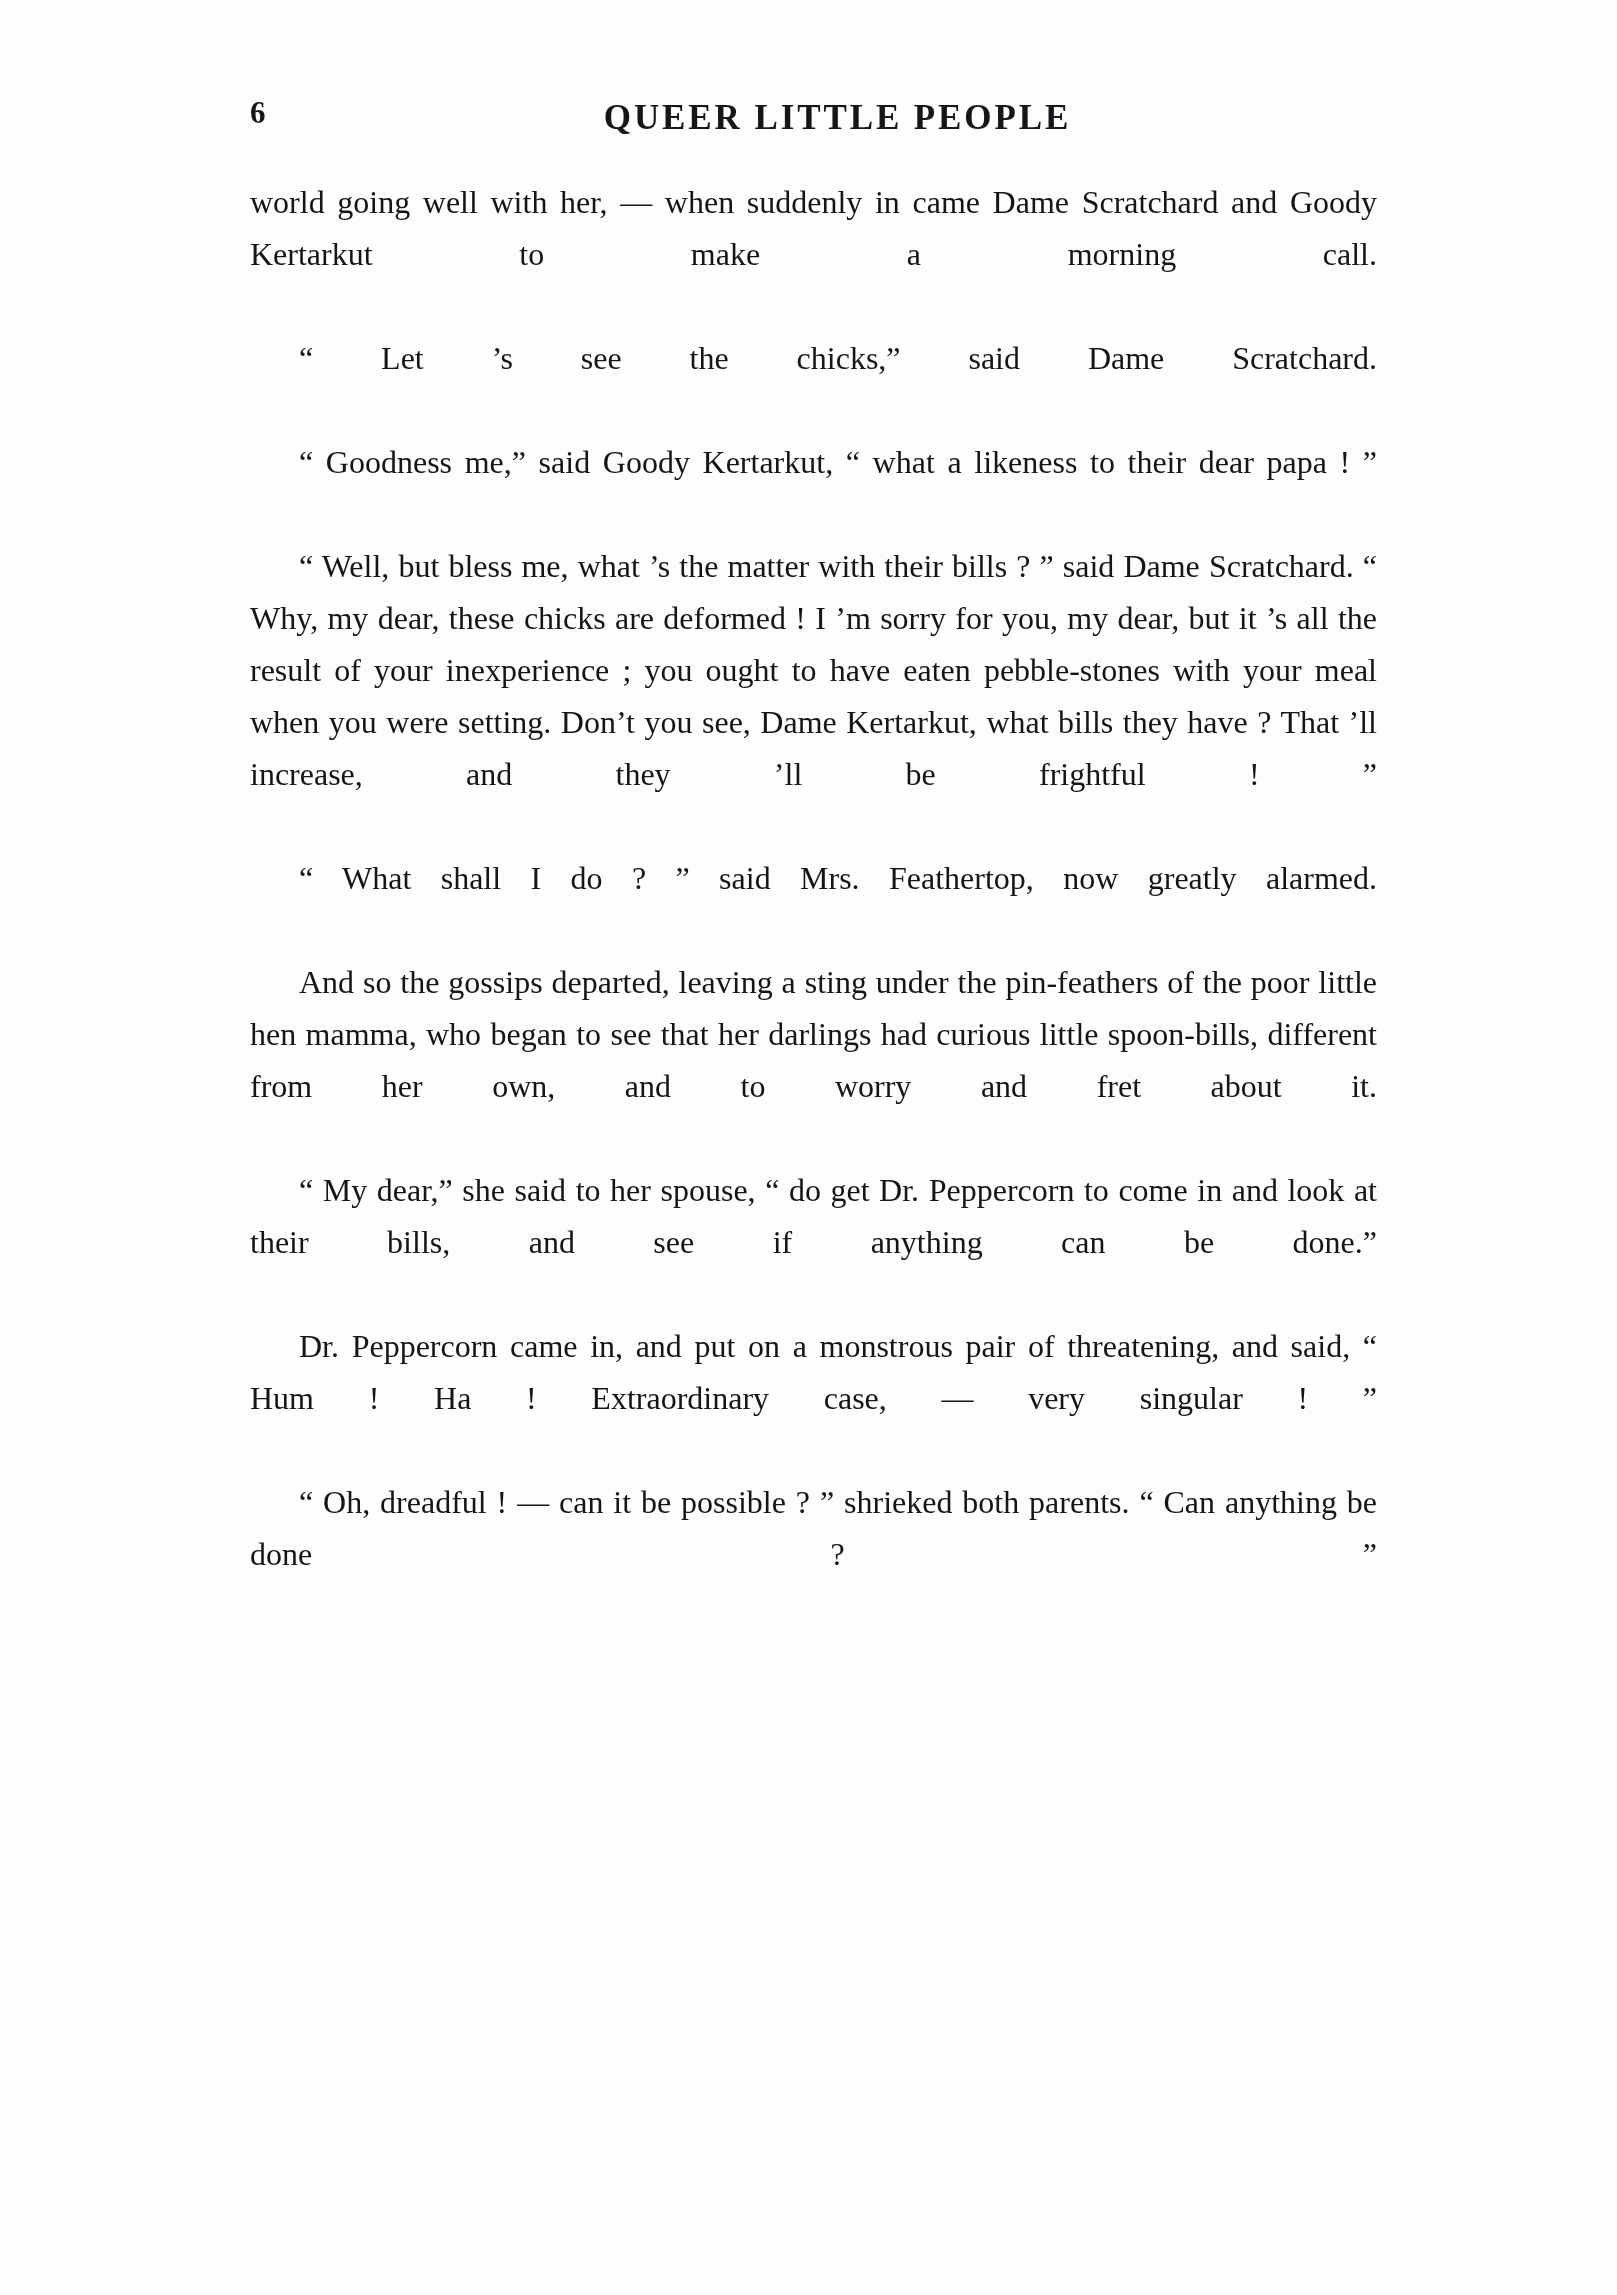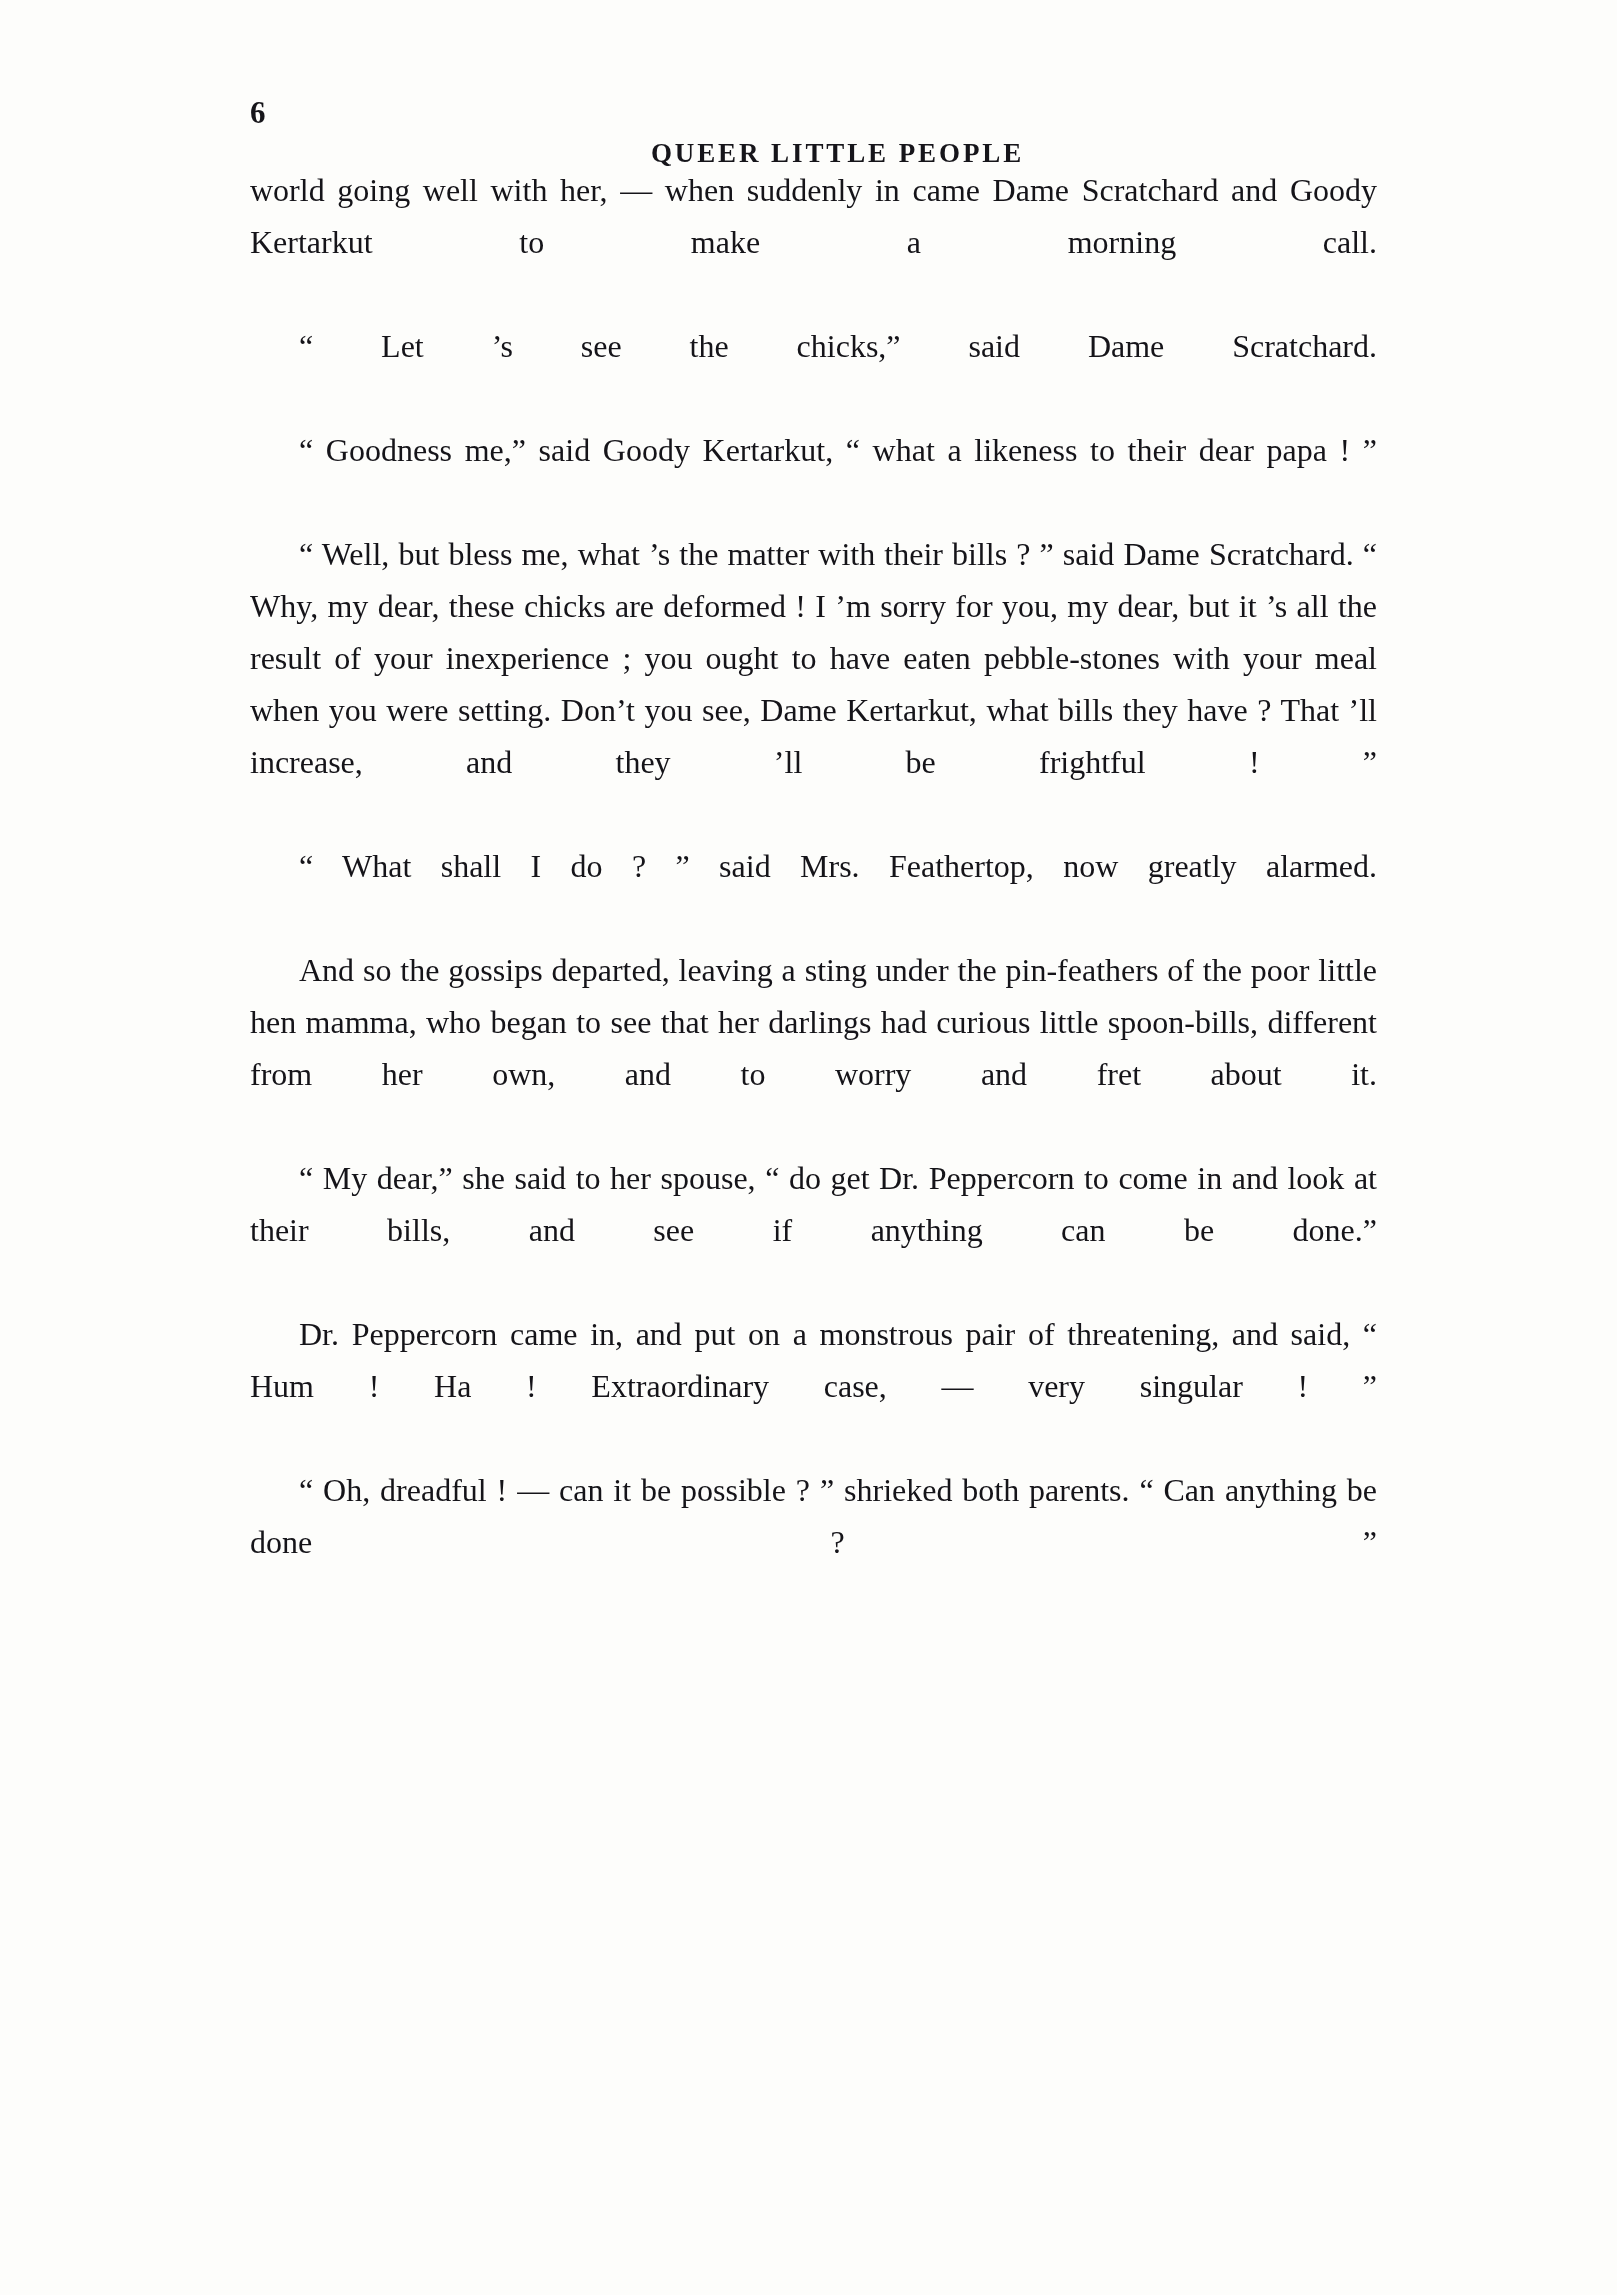--- a/index.html
+++ b/index.html
@@ -40,33 +40,32 @@
     line-height: 1;
   }
 
   .running-head {
     position: absolute;
     left: 0;
     right: 0;
     top: 2.7px;
     text-align: center;
     font-family: "Liberation Serif", "DejaVu Serif", serif;
-    font-size: 27px;
+    font-size: 35px;
     font-weight: 700;
     letter-spacing: 2.9px;
     color: #16151a;
     line-height: 1;
     padding-left: 50px;
-    margin-top: 40px;
   }
 
   
   .textblock {
     position: absolute;
-    top: 164px;
+    top: 176px;
     left: 250px;
     width: 1127px;
   }
 
   .para {
     margin: 0;
     text-align: justify;
     text-justify: inter-word;
     text-indent: 49px;
     font-family: "Liberation Serif", "DejaVu Serif", serif;

